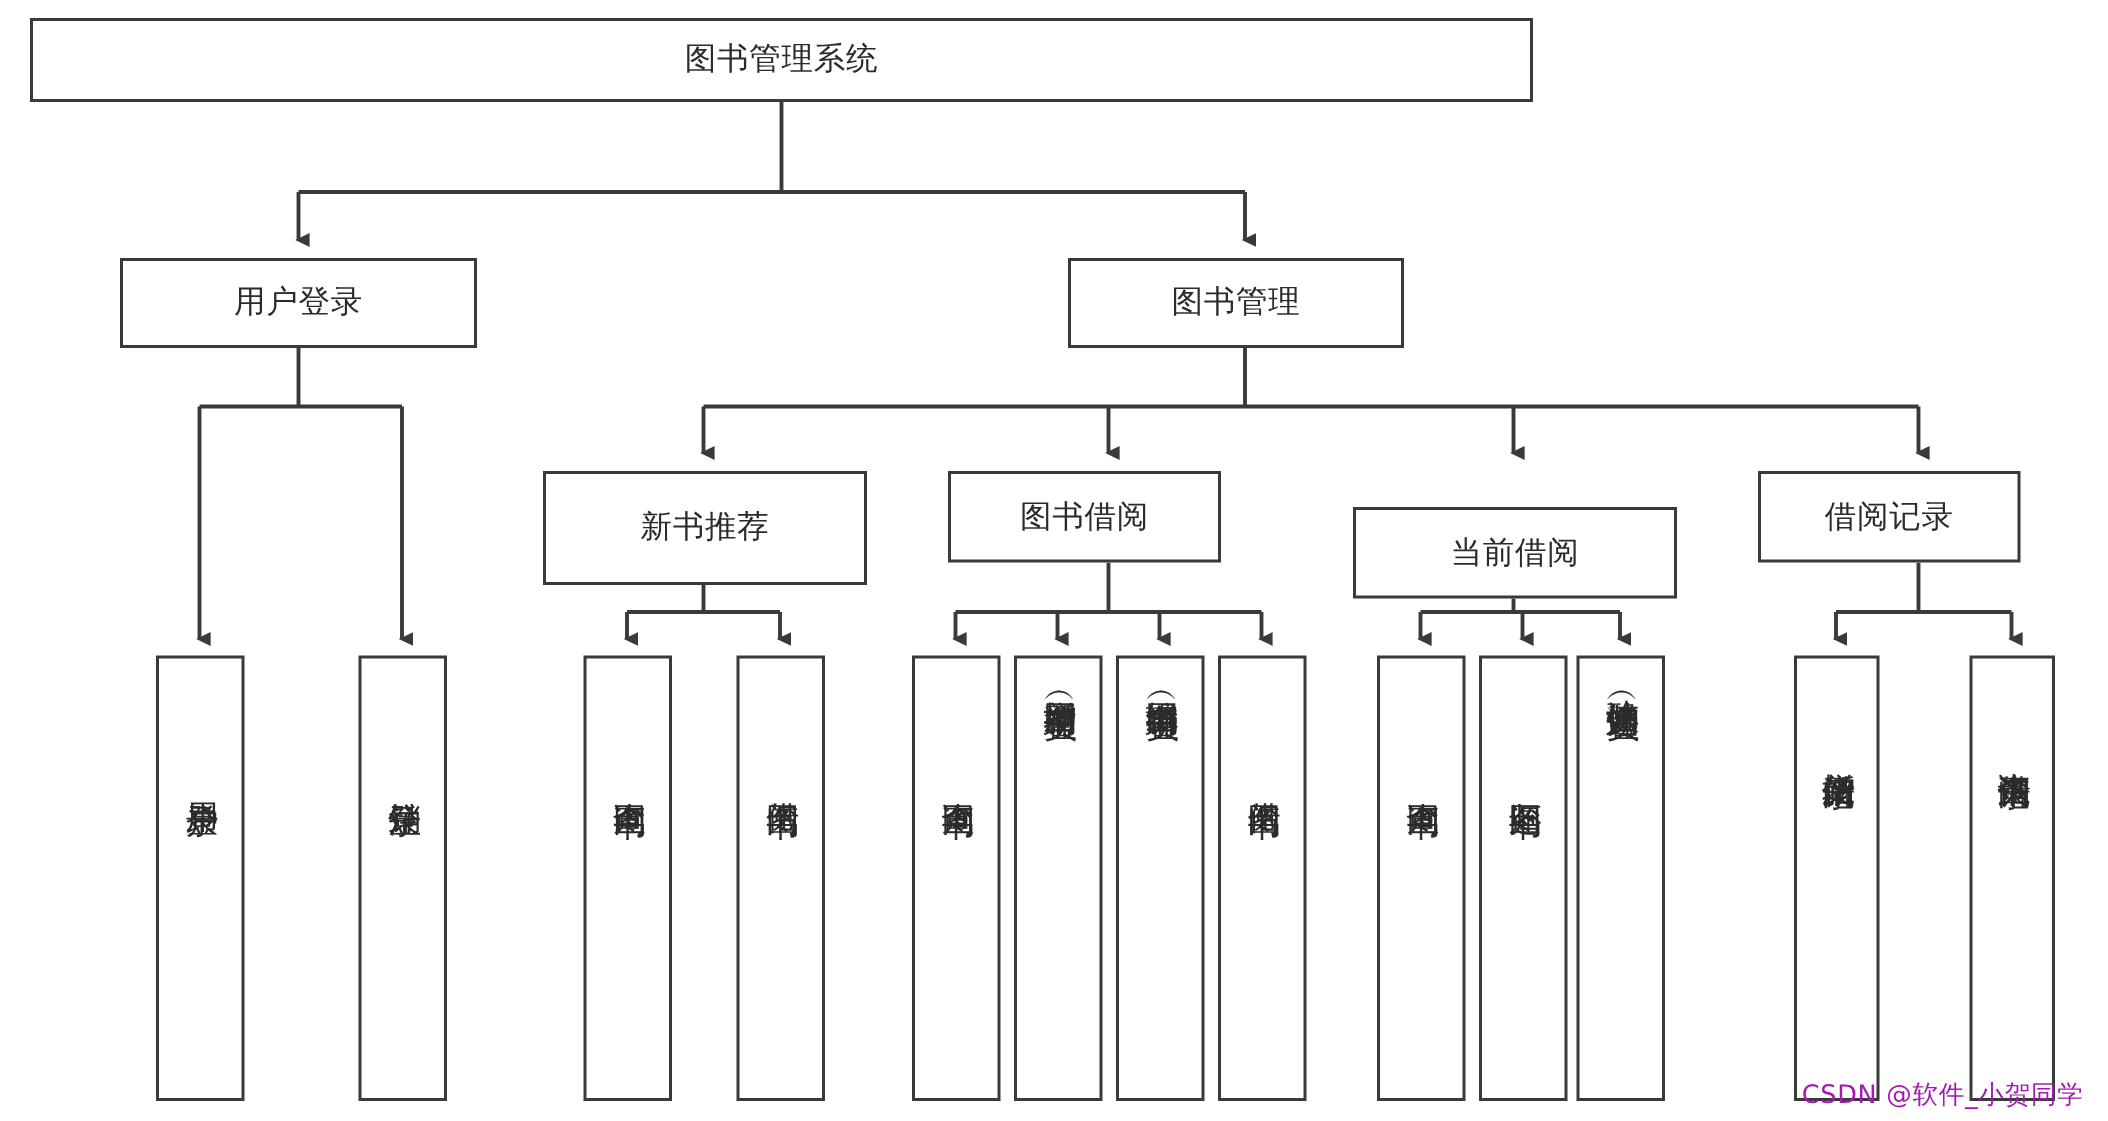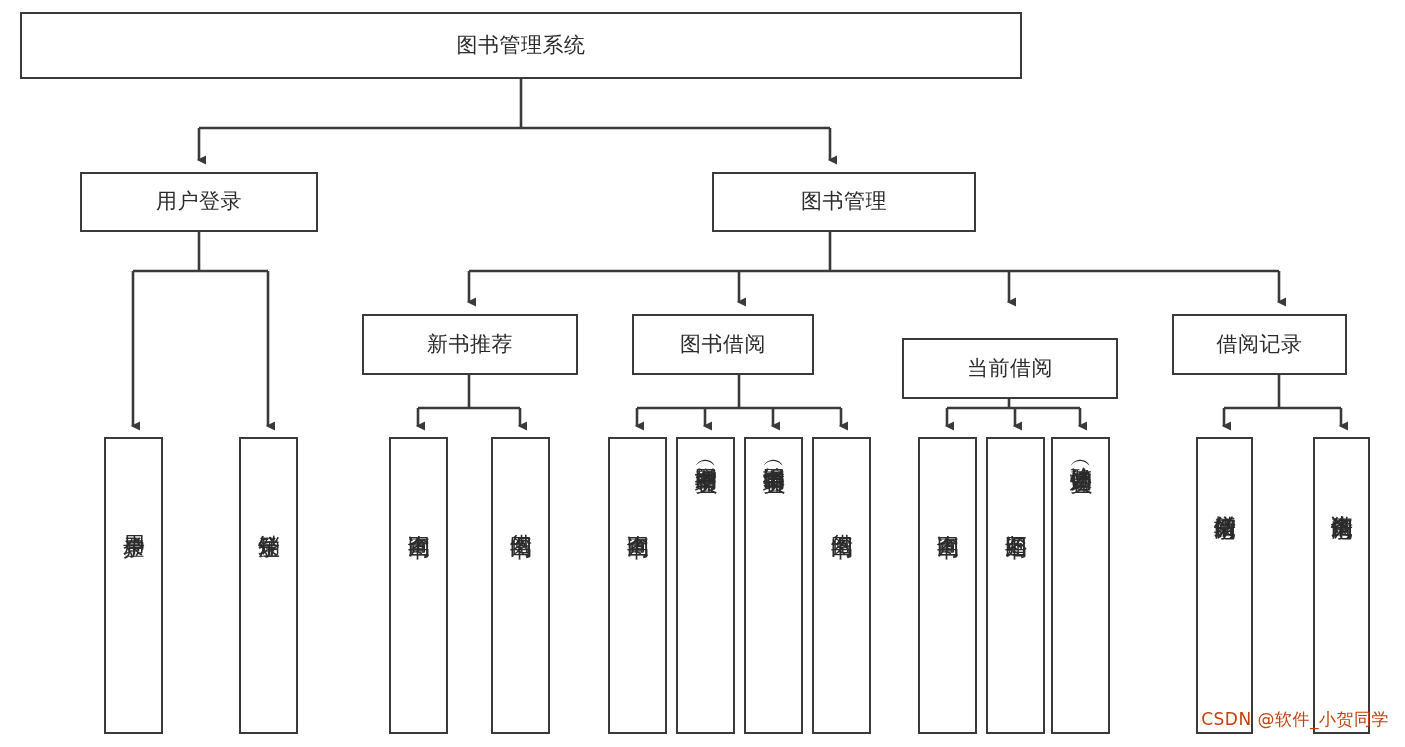--- a/index.html
+++ b/index.html
@@ -58,23 +58,23 @@
   }
   .node.vert.tall-pad {
     padding-top: 58px;
   }
   .node.vert.mid-pad {
     padding-top: 78px;
   }
   .watermark {
     position: absolute;
     right: 16px;
-    bottom: 16px;
+    bottom: 6px;
     font-size: 17px;
-    color: #c2410c;
+    color: #a21caf;
     letter-spacing: 0.5px;
     white-space: nowrap;
     font-family: "DejaVu Sans", "Liberation Sans", sans-serif;
   }
 </style>
 </head>
 <body>
 
 <div id="diagram-root">
 
@@ -121,32 +121,32 @@
       <path d="M1015,408 L1015,426" marker-end="url(#arrow)"></path>
       <path d="M1080,408 L1080,426" marker-end="url(#arrow)"></path>
 
       <path d="M1279,375 L1279,408"></path>
       <path d="M1224,408 L1341,408"></path>
       <path d="M1224,408 L1224,426" marker-end="url(#arrow)"></path>
       <path d="M1341,408 L1341,426" marker-end="url(#arrow)"></path>
     </g>
   </svg>
 
-  <div class="node horiz" style="left:20px; top:12px; width:1002px; height:67px;">
+  <div class="node horiz" style="left:20px; top:12px; width:1002px; height:56px;">
     <span class="node-label">图书管理系统</span>
   </div>
 
   <div class="node horiz" style="left:80px; top:172px; width:238px; height:60px;">
     <span class="node-label">用户登录</span>
   </div>
-  <div class="node horiz" style="left:712px; top:172px; width:264px; height:60px;">
+  <div class="node horiz" style="left:712px; top:172px; width:224px; height:60px;">
     <span class="node-label">图书管理</span>
   </div>
 
-  <div class="node horiz" style="left:362px; top:314px; width:216px; height:61px;">
+  <div class="node horiz" style="left:362px; top:314px; width:216px; height:76px;">
     <span class="node-label">新书推荐</span>
   </div>
   <div class="node horiz" style="left:632px; top:314px; width:182px; height:61px;">
     <span class="node-label">图书借阅</span>
   </div>
   <div class="node horiz" style="left:902px; top:314px; width:216px; height:61px;margin-top:24px;">
     <span class="node-label">当前借阅</span>
   </div>
   <div class="node horiz" style="left:1172px; top:314px; width:175px; height:61px;">
     <span class="node-label">借阅记录</span>

